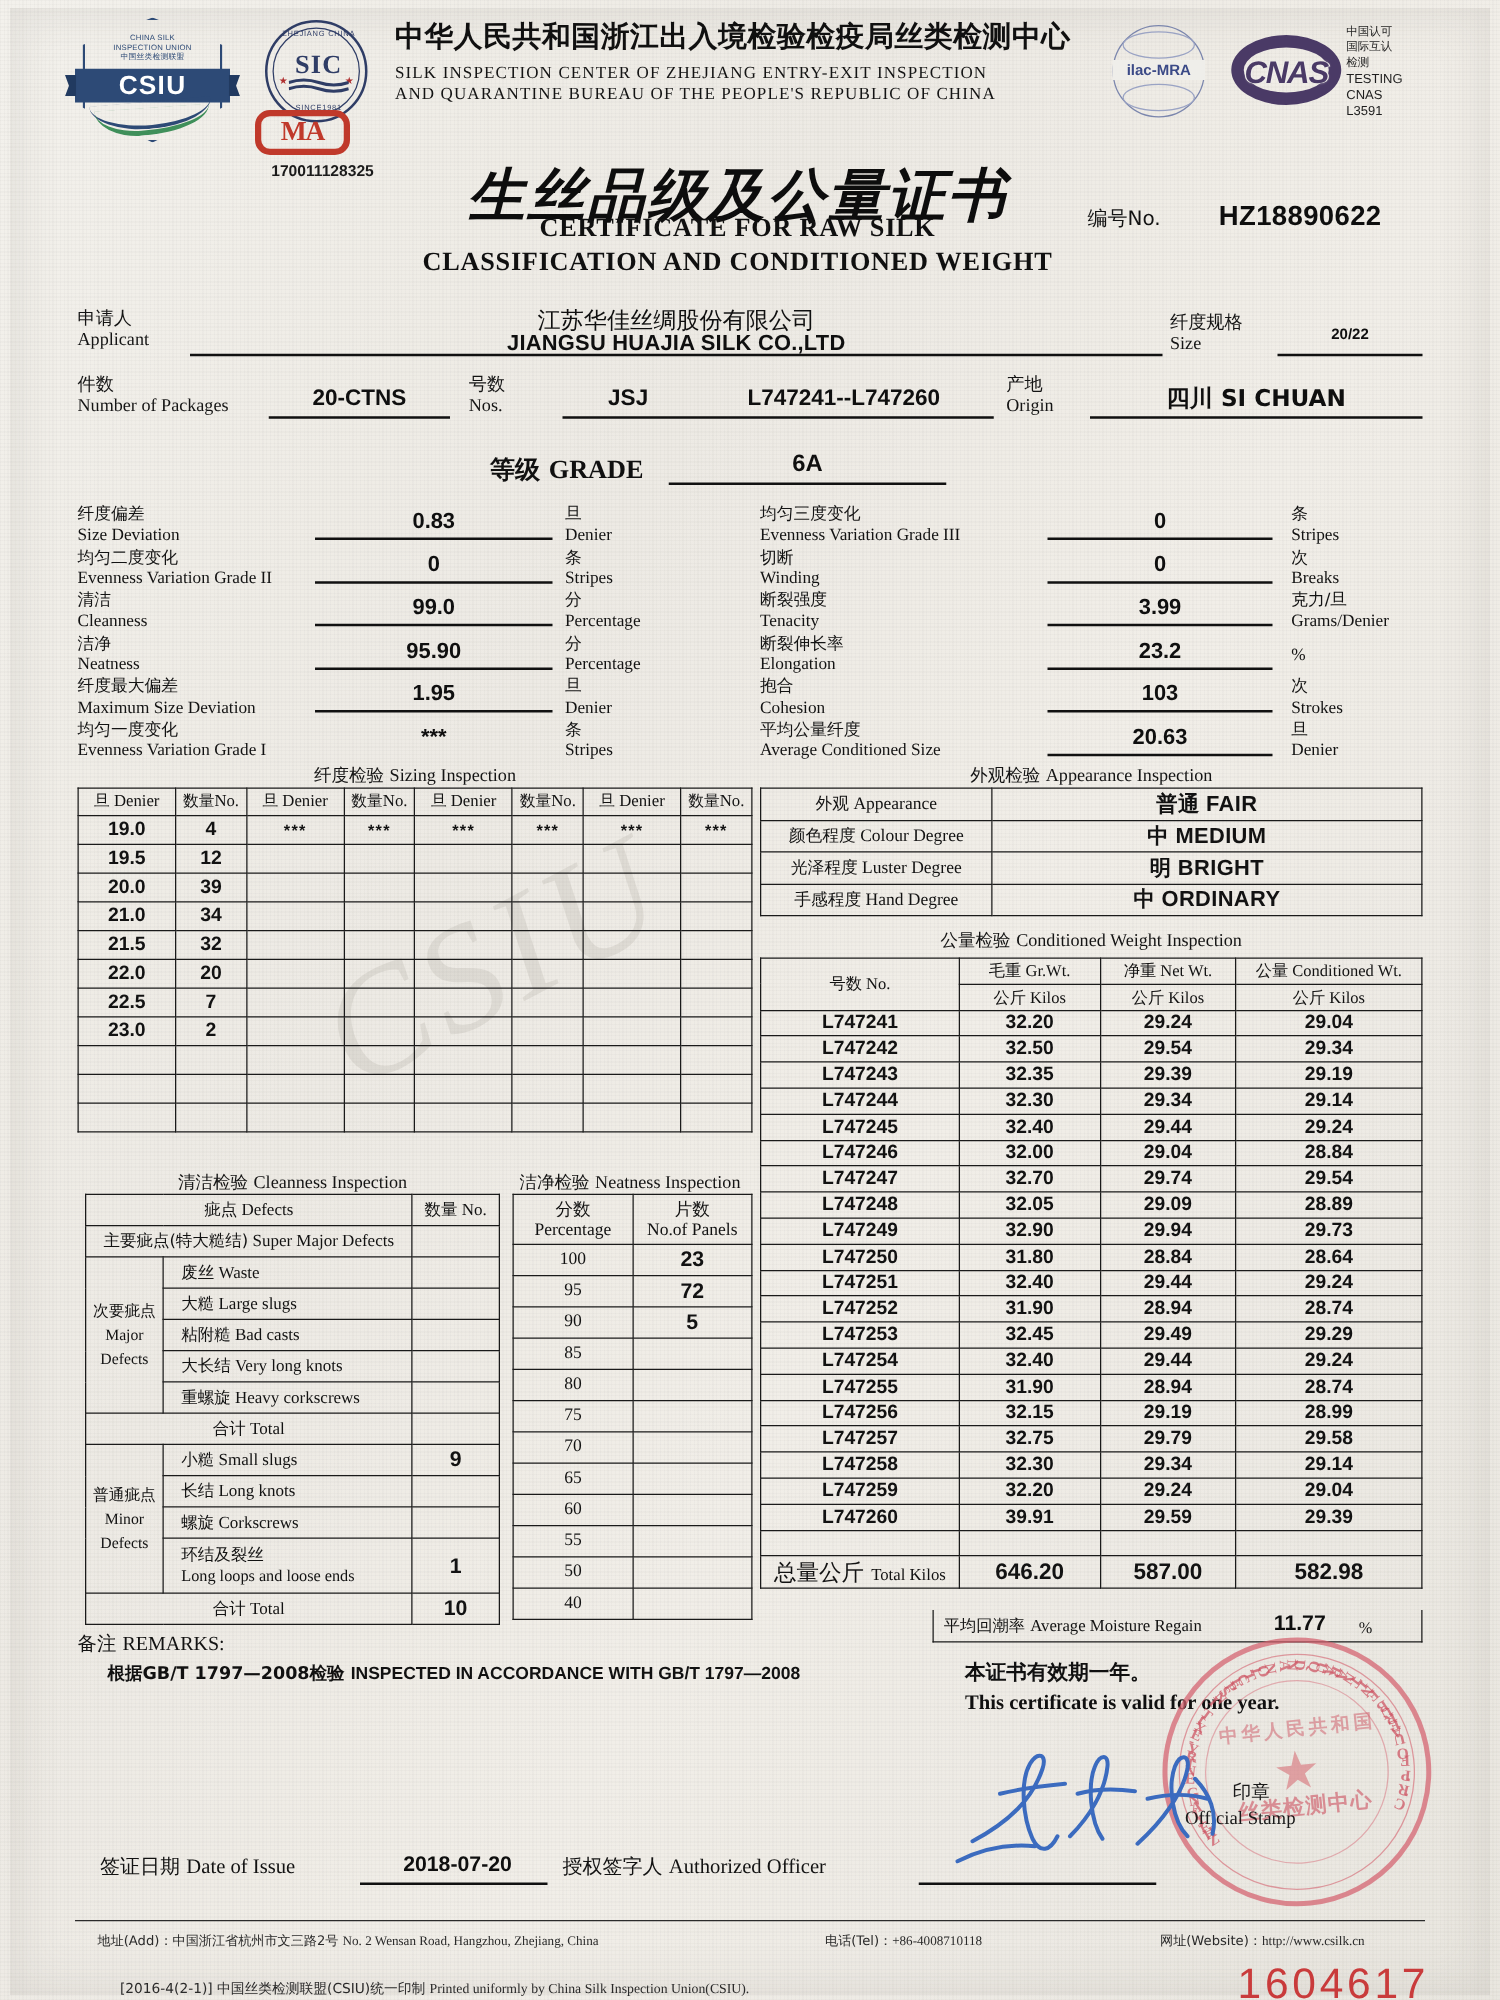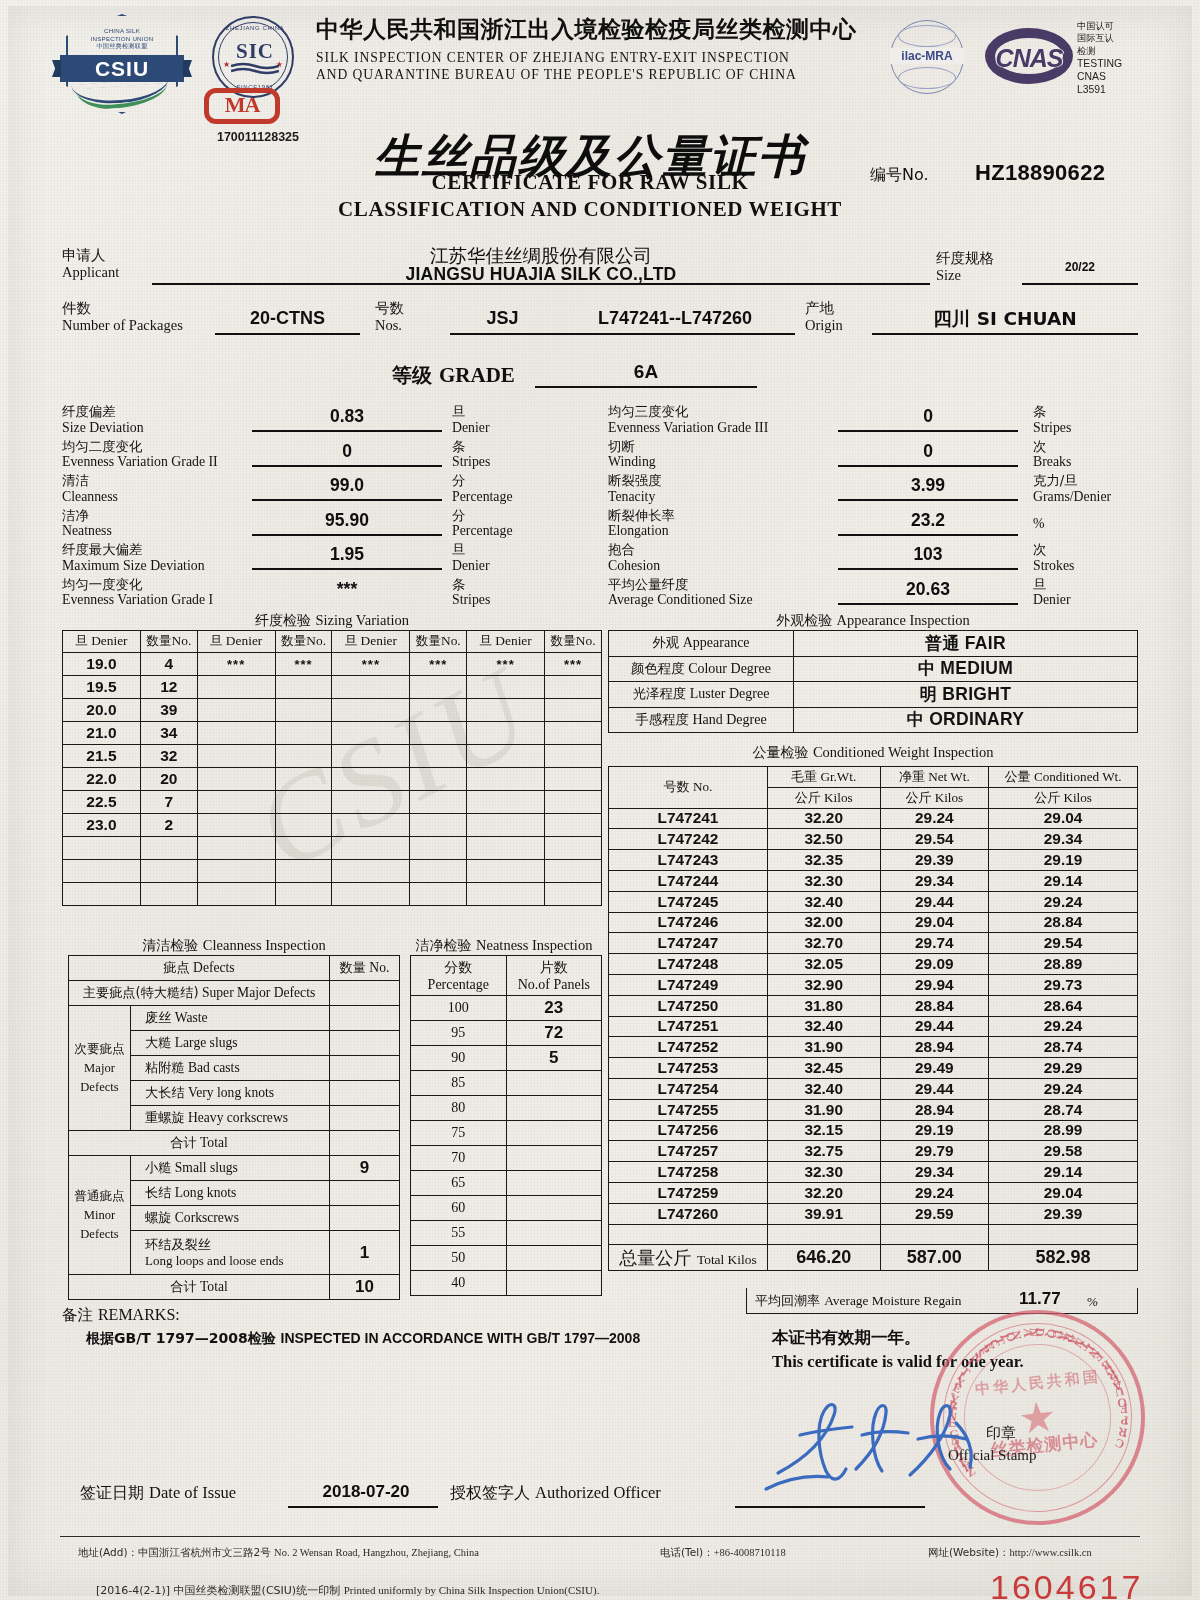--- a/index.html
+++ b/index.html
@@ -689,21 +689,21 @@
       <div class="vline"></div>
       <div class="unit">
         <span>旦</span><br>
         <span class="en">Denier</span>
       </div>
     </div>
   </div>
 
   <div class="cap" style="left:62px; top:612px; width:540px;">
     <span>纤度检验</span>
-    <span class="en">Sizing Variation</span>
+    <span class="en">Sizing Inspection</span>
   </div>
   <table class="tbl" id="sizing">
     <thead>
       <tr>
         <td style="width:78px"><span class="th-cn">旦</span> <span class="th-en">Denier</span></td>
         <td style="width:57px"><span class="th-cn">数量</span><span class="th-en">No.</span></td>
         <td style="width:78px"><span class="th-cn">旦</span> <span class="th-en">Denier</span></td>
         <td style="width:57px"><span class="th-cn">数量</span><span class="th-en">No.</span></td>
         <td style="width:78px"><span class="th-cn">旦</span> <span class="th-en">Denier</span></td>
         <td style="width:57px"><span class="th-cn">数量</span><span class="th-en">No.</span></td>

